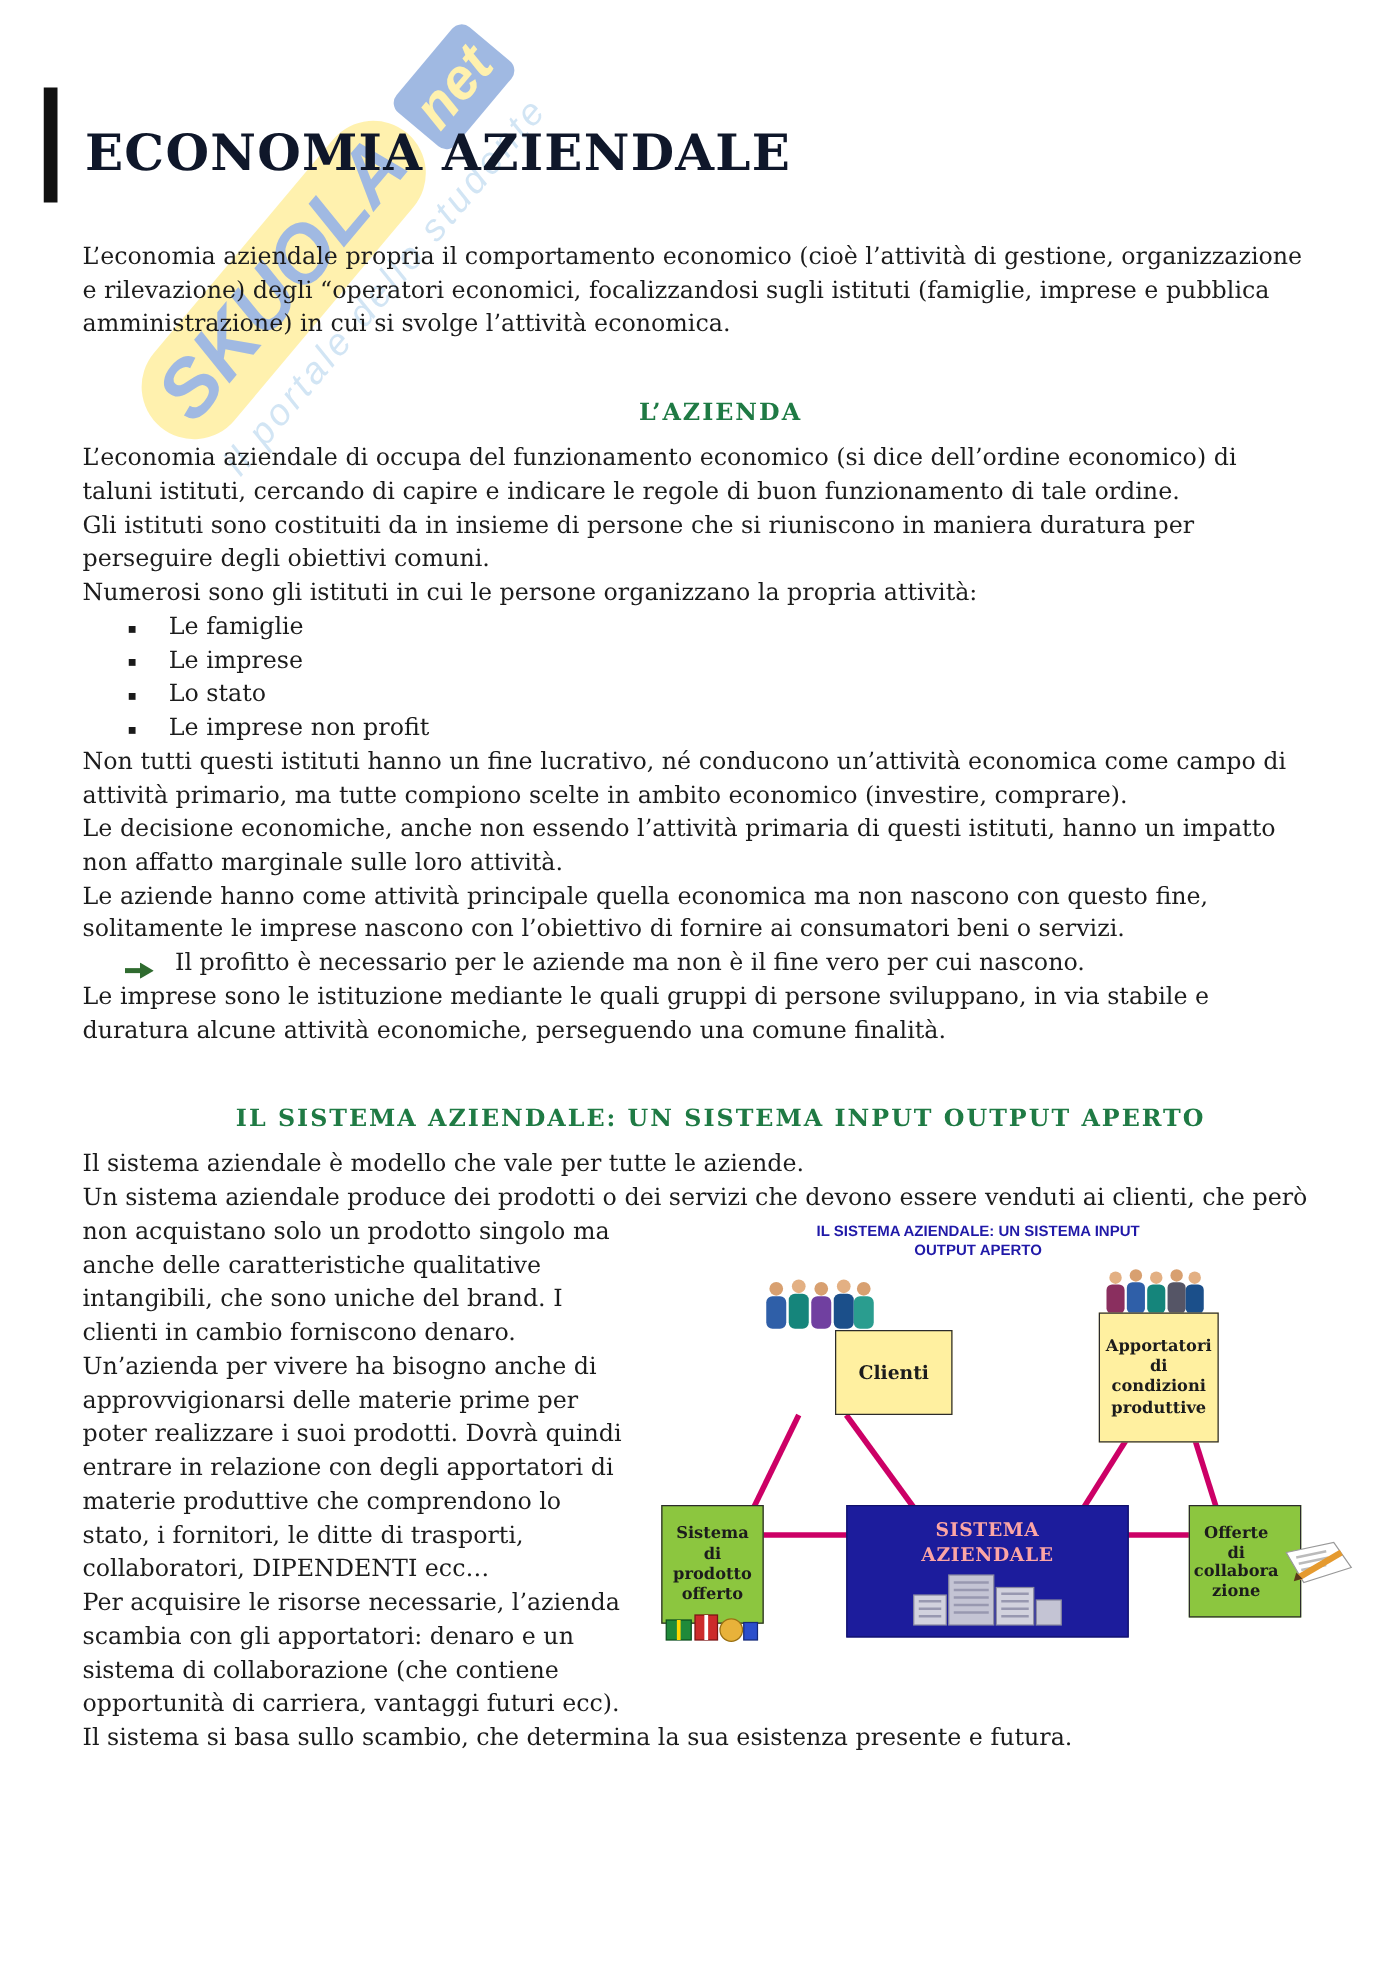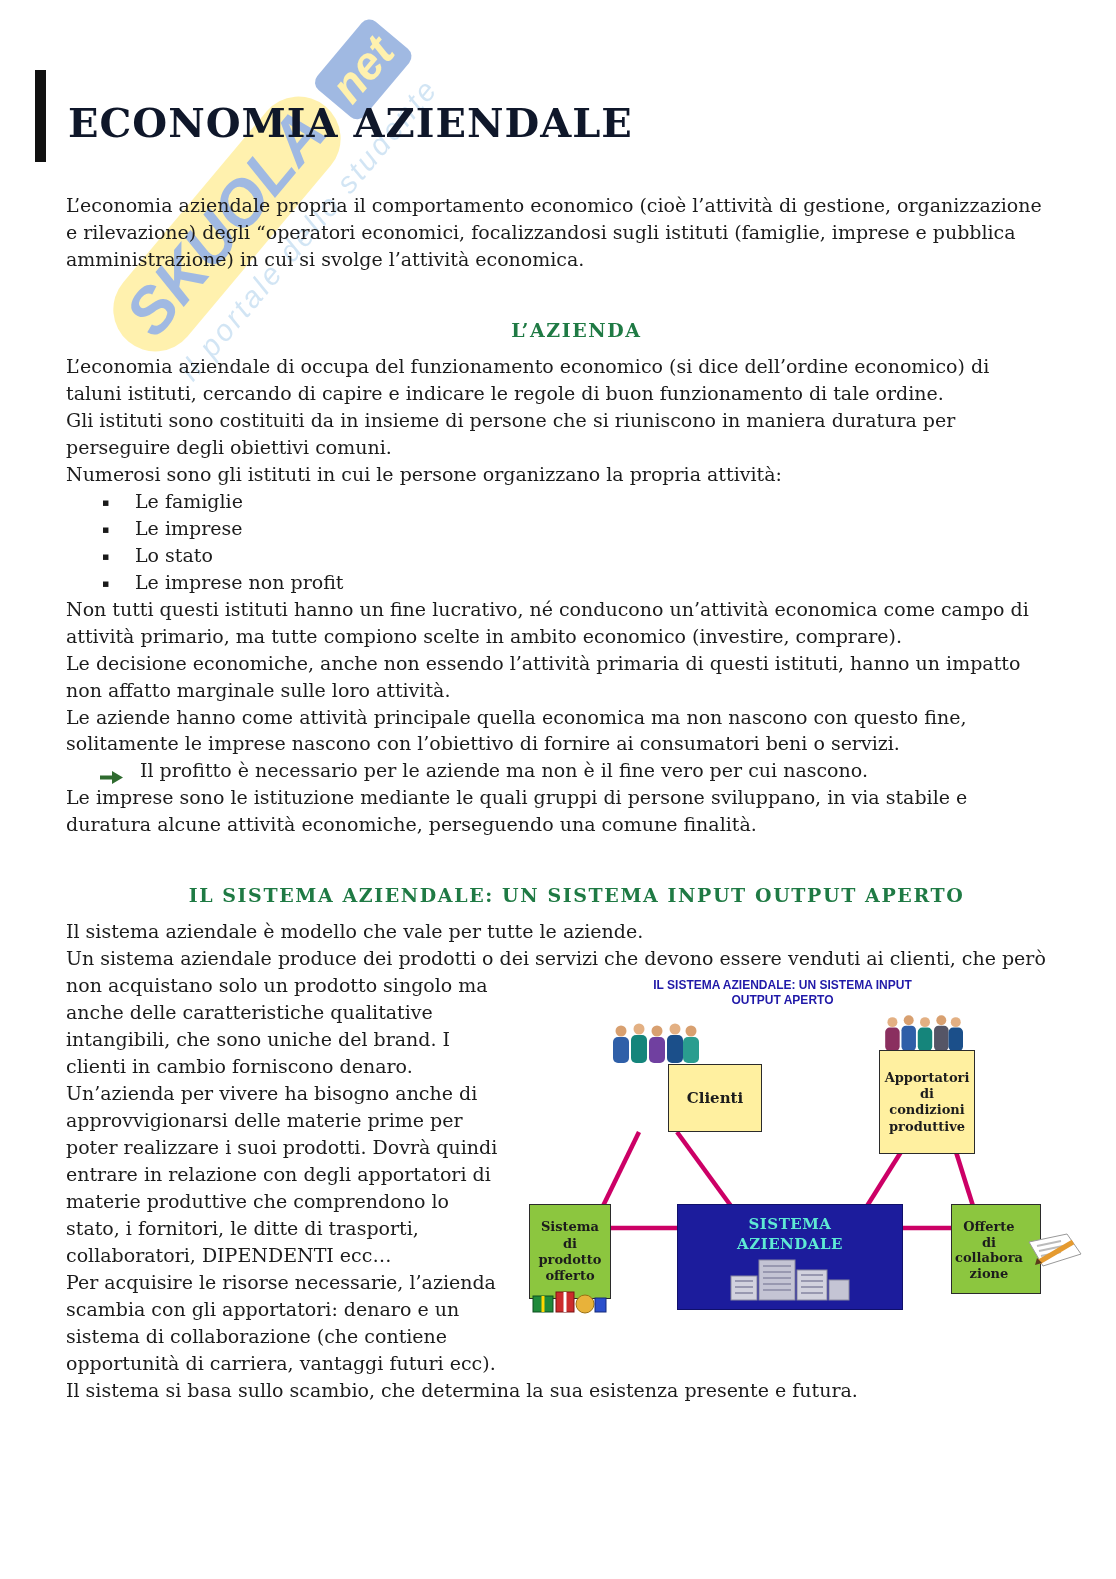--- a/index.html
+++ b/index.html
@@ -107,21 +107,21 @@
   .dg-apportatori { left:364px; top:36px; width:96px; height:104px; background:#fff0a0; font-size:13px; line-height:1.25; }
   .dg-prodotto { left:14px; top:190px; width:82px; height:95px; background:#8cc63f; font-size:13px; line-height:1.25; }
   .dg-offerte {
     left:436px; top:190px; width:90px; height:90px; background:#8cc63f;
     font-size:13px; line-height:1.2;
     flex-direction:row; justify-content:flex-start; padding-top:5px;
   }
   .dg-center {
     left:162px; top:190px; width:226px; height:106px;
     background:#1c1c9c; border:1px solid #10106a;
-    color:#5eead4; text-align:center;
+    color:#fca5a5; text-align:center;
     box-sizing:border-box; padding-top:10px;
   }
   .dg-center-label {
     width:120px; margin:0 auto;
     font-weight:bold; font-size:15px; letter-spacing:0.5px; line-height:1.3;
   }
   .dg-people-left { left:96px; top:8px; }
   .dg-people-right { left:362px; top:0px; }
   .dg-gifts { left:16px; top:272px; }
   .dg-pencil { margin-top:4px; }

